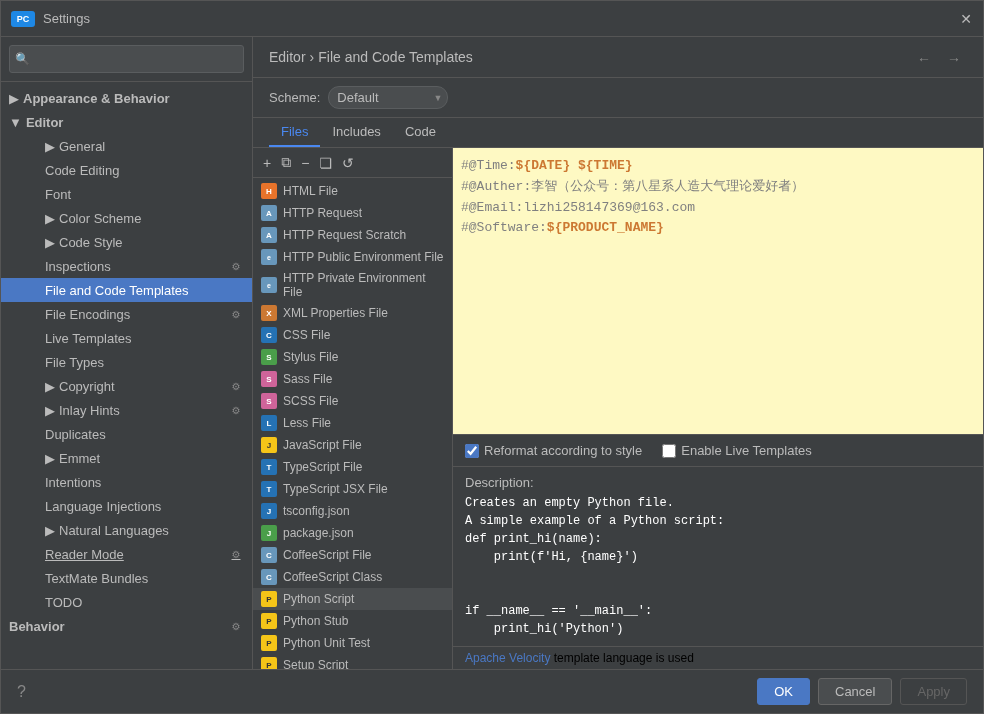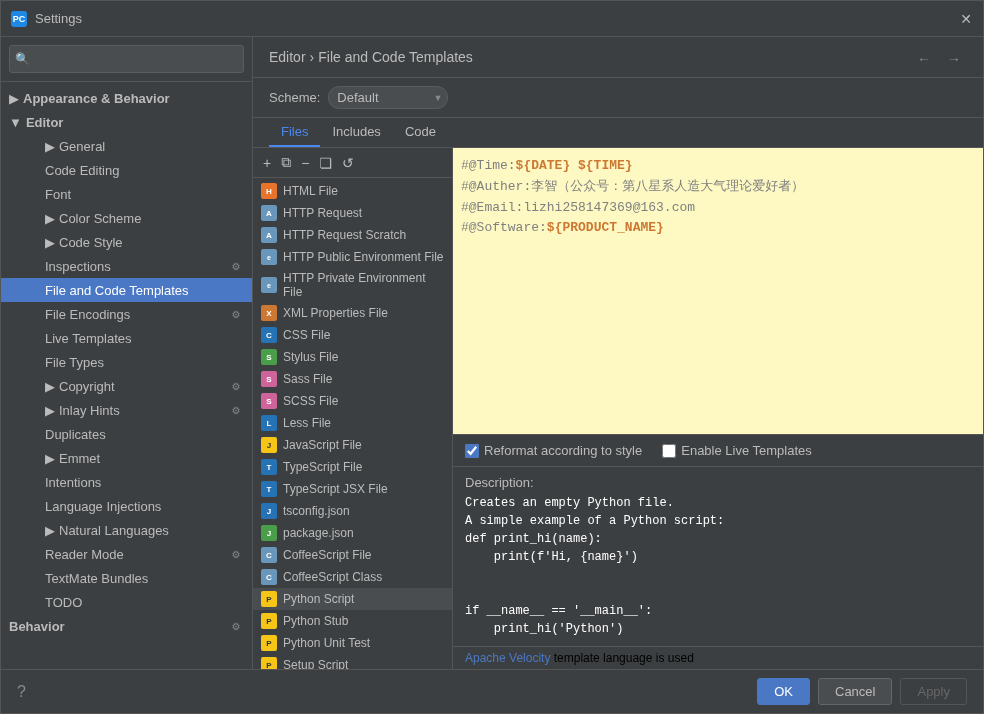--- a/index.html
+++ b/index.html
@@ -26,21 +26,21 @@
       flex-shrink: 0;
     }
     
     .title-bar-left {
       display: flex;
       align-items: center;
       gap: 8px;
     }
     
     .app-icon {
-      width: 16px;
+      width: 24px;
       height: 16px;
       background: #1e88e5;
       border-radius: 3px;
       display: flex;
       align-items: center;
       justify-content: center;
       font-size: 9px;
       color: white;
       font-weight: bold;
     }
@@ -563,21 +563,21 @@
 
         <div class="nav-grandchild">
           <span>Language Injections</span>
         </div>
 
         <div class="nav-grandchild">
           <span class="arrow" style="margin-right:4px;">▶</span>
           <span>Natural Languages</span>
         </div>
 
-        <div class="nav-grandchild" style="justify-content:flex-start;">
+        <div class="nav-grandchild" style="justify-content:flex-start;text-decoration:underline;">
           <span>Reader Mode</span>
           <span class="badge">⚙</span>
         </div>
 
         <div class="nav-grandchild">
           <span>TextMate Bundles</span>
         </div>
 
         <div class="nav-grandchild">
           <span>TODO</span>

